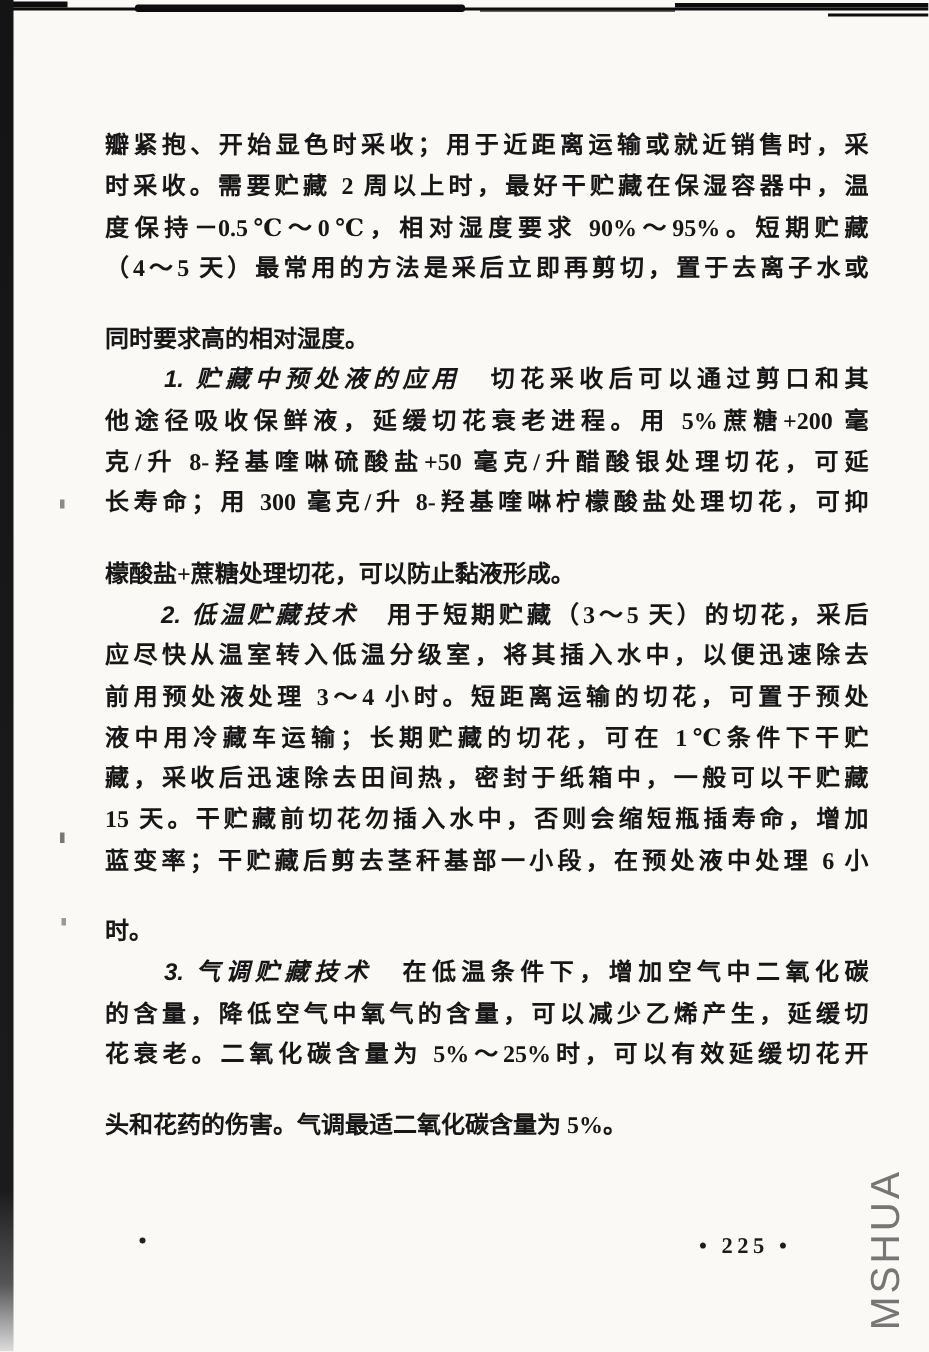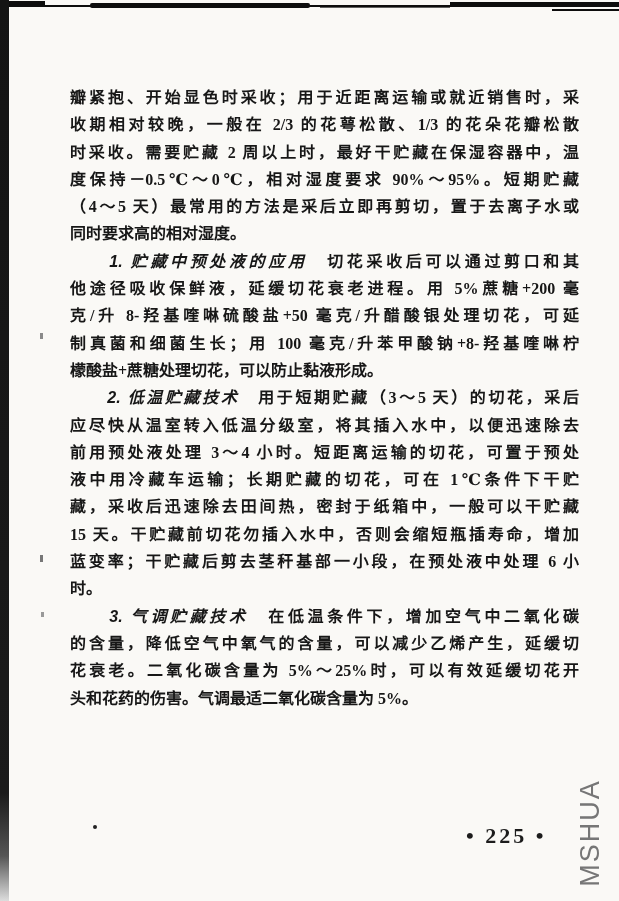--- a/index.html
+++ b/index.html
@@ -22,27 +22,27 @@
     position:absolute;left:70px;top:84px;width:509px;
     color:var(--ink);
     font-size:16px;
     font-weight:600;
   }
   .line{
     height:27.3px;line-height:27.3px;
     text-align:justify;
     text-align-last:justify;
   }
-  .line.end{text-align-last:left;}
+  .line.end{text-align-last:left;margin-top:20px;}
   .hd{font-weight:bold;font-family:"Liberation Sans","DejaVu Sans",sans-serif;font-style:italic;}
 
   
   .page-number{
     position:absolute;left:466px;top:823px;
-    font-size:22px;letter-spacing:3px;
+    font-size:15px;letter-spacing:3px;
     color:#1c1c1c;font-weight:600;
   }
 
   
   .watermark{
     position:absolute;left:530px;top:818px;width:120px;height:30px;
     transform:rotate(-90deg);
     font-family:"Liberation Sans","DejaVu Sans",sans-serif;
     font-size:27px;line-height:30px;letter-spacing:2px;
     color:var(--wm);text-align:center;
@@ -78,29 +78,28 @@
   <div class="tl tl5"></div>
   <div class="tl tl6"></div>
   <div class="left-strip"></div>
   <div class="speck s1"></div>
   <div class="speck s2"></div>
   <div class="speck s3"></div>
   <div class="speck s4"></div>
 
   <div class="text-block" id="text-block">
       <div class="line"><span>瓣紧抱、开始显色时采收；用于近距离运输或就近销售时，采</span></div>
-      <div class="line"><span>收期相对较晚，一般在 2/3 的花萼松散、1/3 的花朵花瓣松散</span></div>
       <div class="line"><span>时采收。需要贮藏 2 周以上时，最好干贮藏在保湿容器中，温</span></div>
       <div class="line"><span>度保持－0.5℃～0℃，相对湿度要求 90%～95%。短期贮藏</span></div>
       <div class="line"><span>（4～5 天）最常用的方法是采后立即再剪切，置于去离子水或</span></div>
       <div class="line end"><span>同时要求高的相对湿度。</span></div>
       <div class="line"><span>　　</span><span class="hd">1. 贮藏中预处液的应用</span><span>　切花采收后可以通过剪口和其</span></div>
       <div class="line"><span>他途径吸收保鲜液，延缓切花衰老进程。用 5%蔗糖+200 毫</span></div>
       <div class="line"><span>克/升 8-羟基喹啉硫酸盐+50 毫克/升醋酸银处理切花，可延</span></div>
-      <div class="line"><span>制真菌和细菌生长；用 100 毫克/升苯甲酸钠+8-羟基喹啉柠</span></div>
+      <div class="line"><span>长寿命；用 300 毫克/升 8-羟基喹啉柠檬酸盐处理切花，可抑</span></div>
       <div class="line end"><span>檬酸盐+蔗糖处理切花，可以防止黏液形成。</span></div>
       <div class="line"><span>　　</span><span class="hd">2. 低温贮藏技术</span><span>　用于短期贮藏（3～5 天）的切花，采后</span></div>
       <div class="line"><span>应尽快从温室转入低温分级室，将其插入水中，以便迅速除去</span></div>
       <div class="line"><span>前用预处液处理 3～4 小时。短距离运输的切花，可置于预处</span></div>
       <div class="line"><span>液中用冷藏车运输；长期贮藏的切花，可在 1℃条件下干贮</span></div>
       <div class="line"><span>藏，采收后迅速除去田间热，密封于纸箱中，一般可以干贮藏</span></div>
       <div class="line"><span>15 天。干贮藏前切花勿插入水中，否则会缩短瓶插寿命，增加</span></div>
       <div class="line"><span>蓝变率；干贮藏后剪去茎秆基部一小段，在预处液中处理 6 小</span></div>
       <div class="line end"><span>时。</span></div>
       <div class="line"><span>　　</span><span class="hd">3. 气调贮藏技术</span><span>　在低温条件下，增加空气中二氧化碳</span></div>

